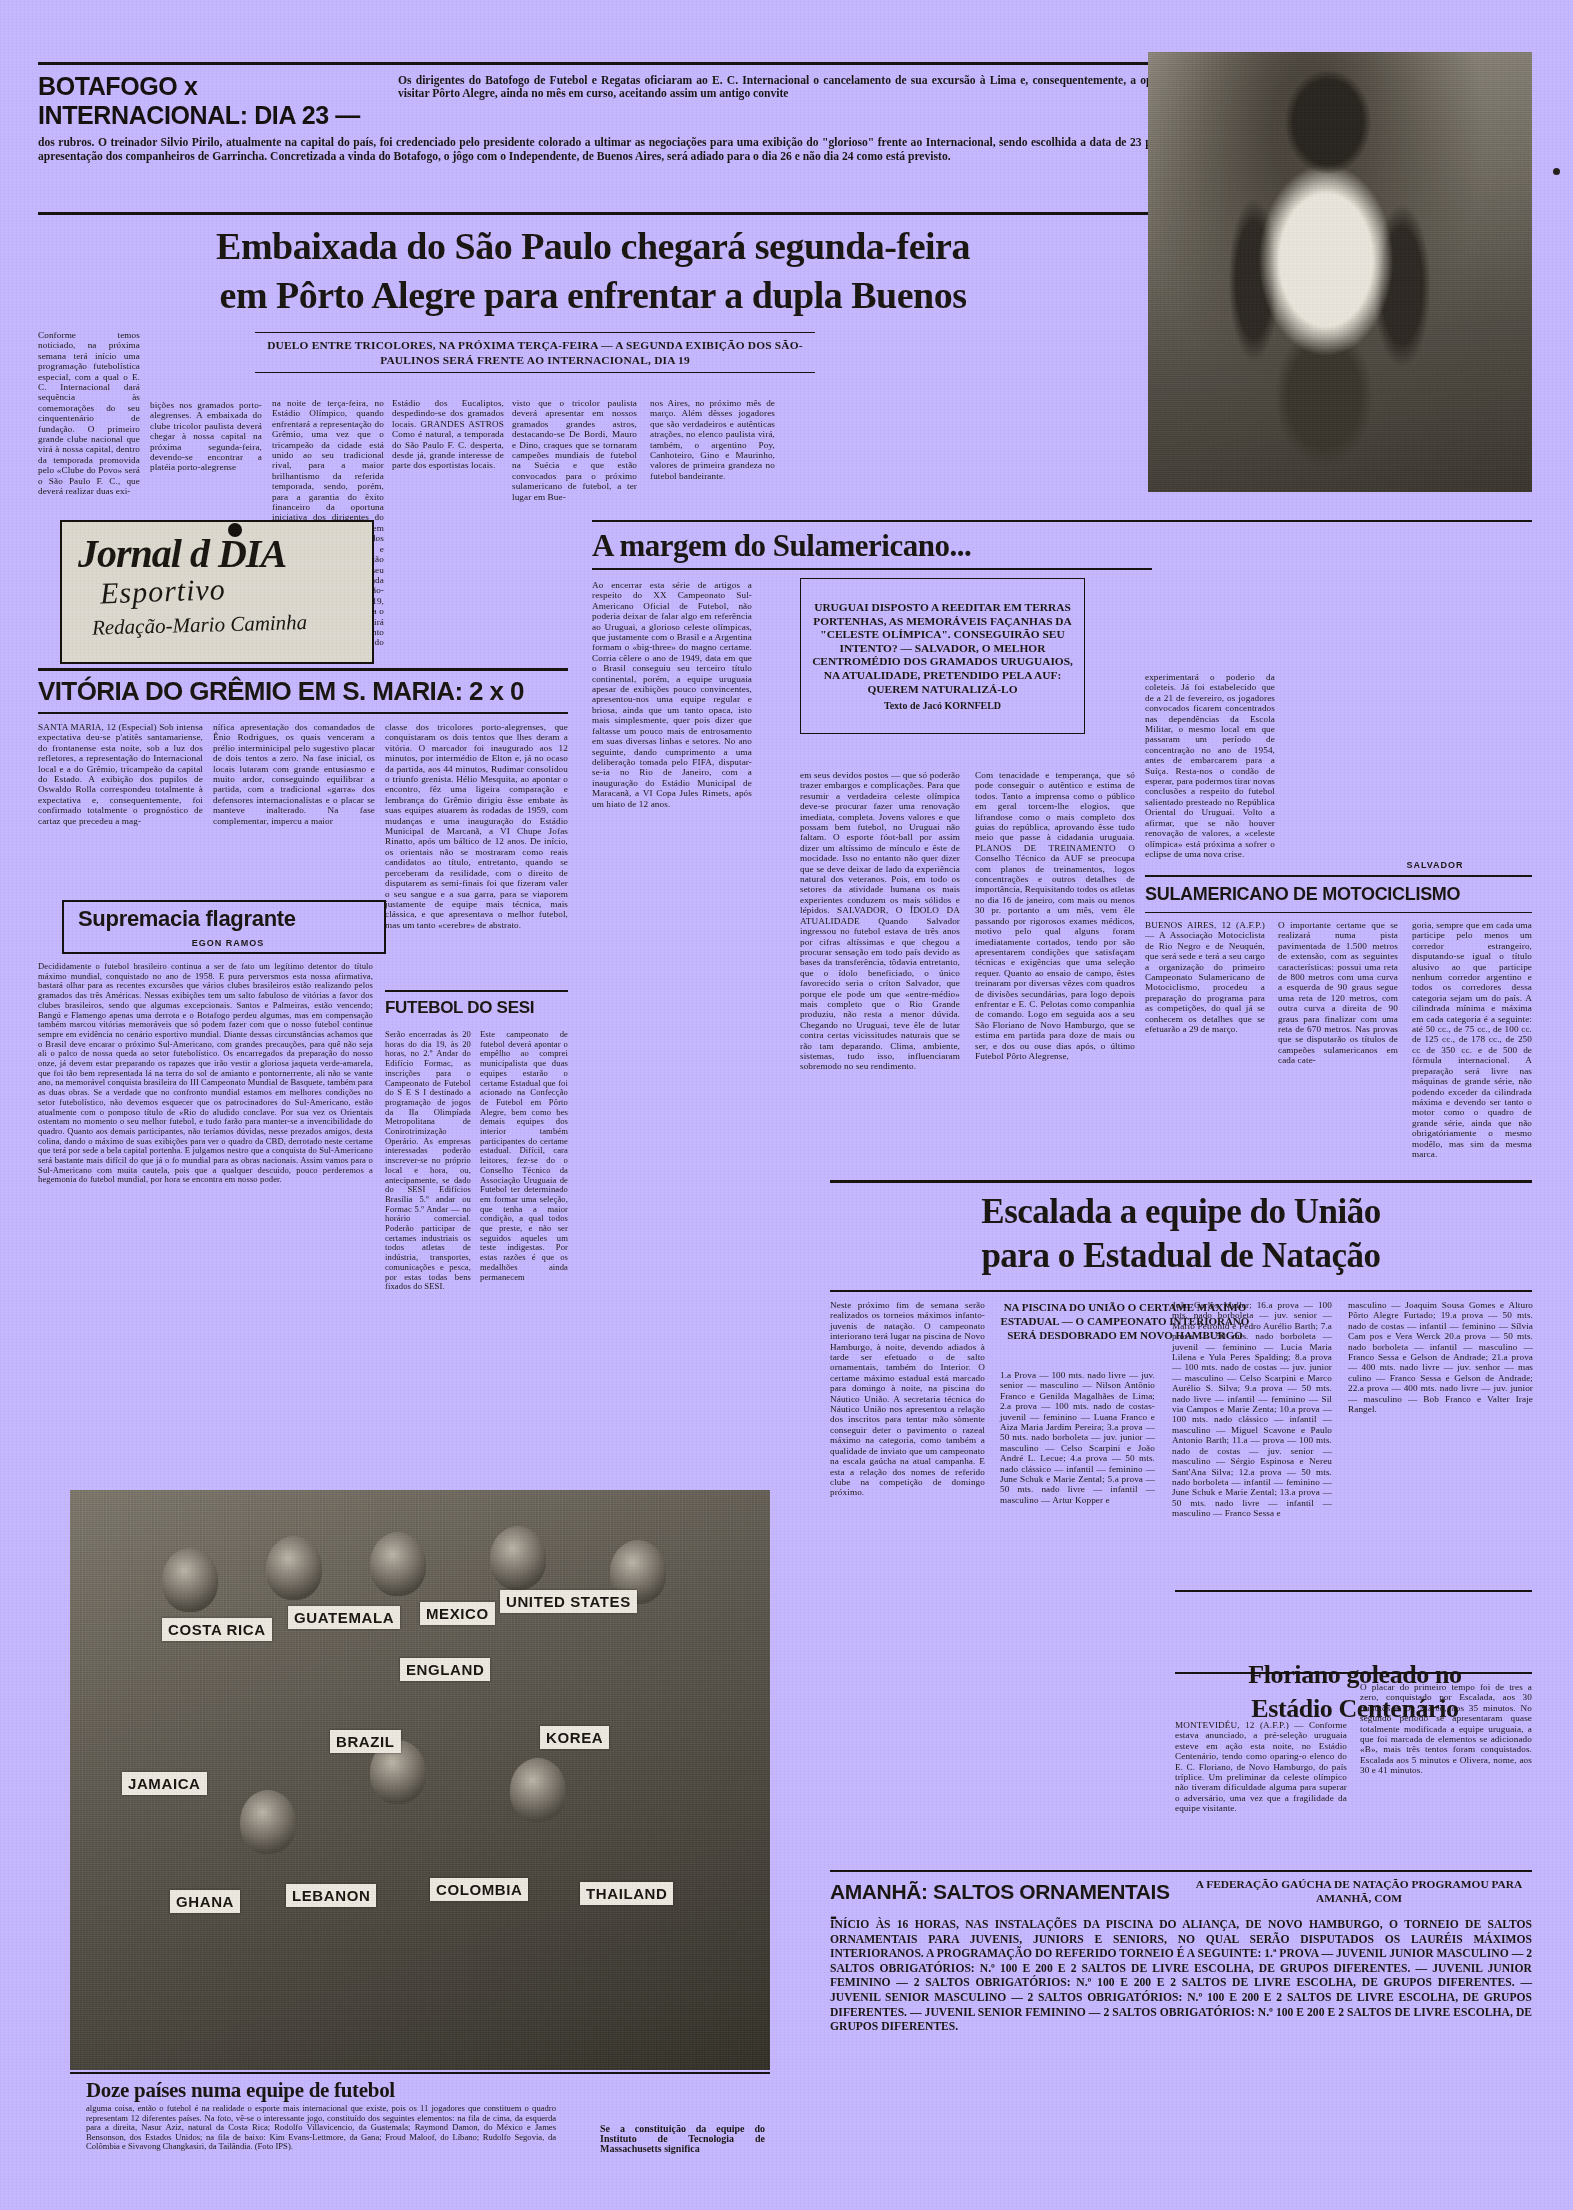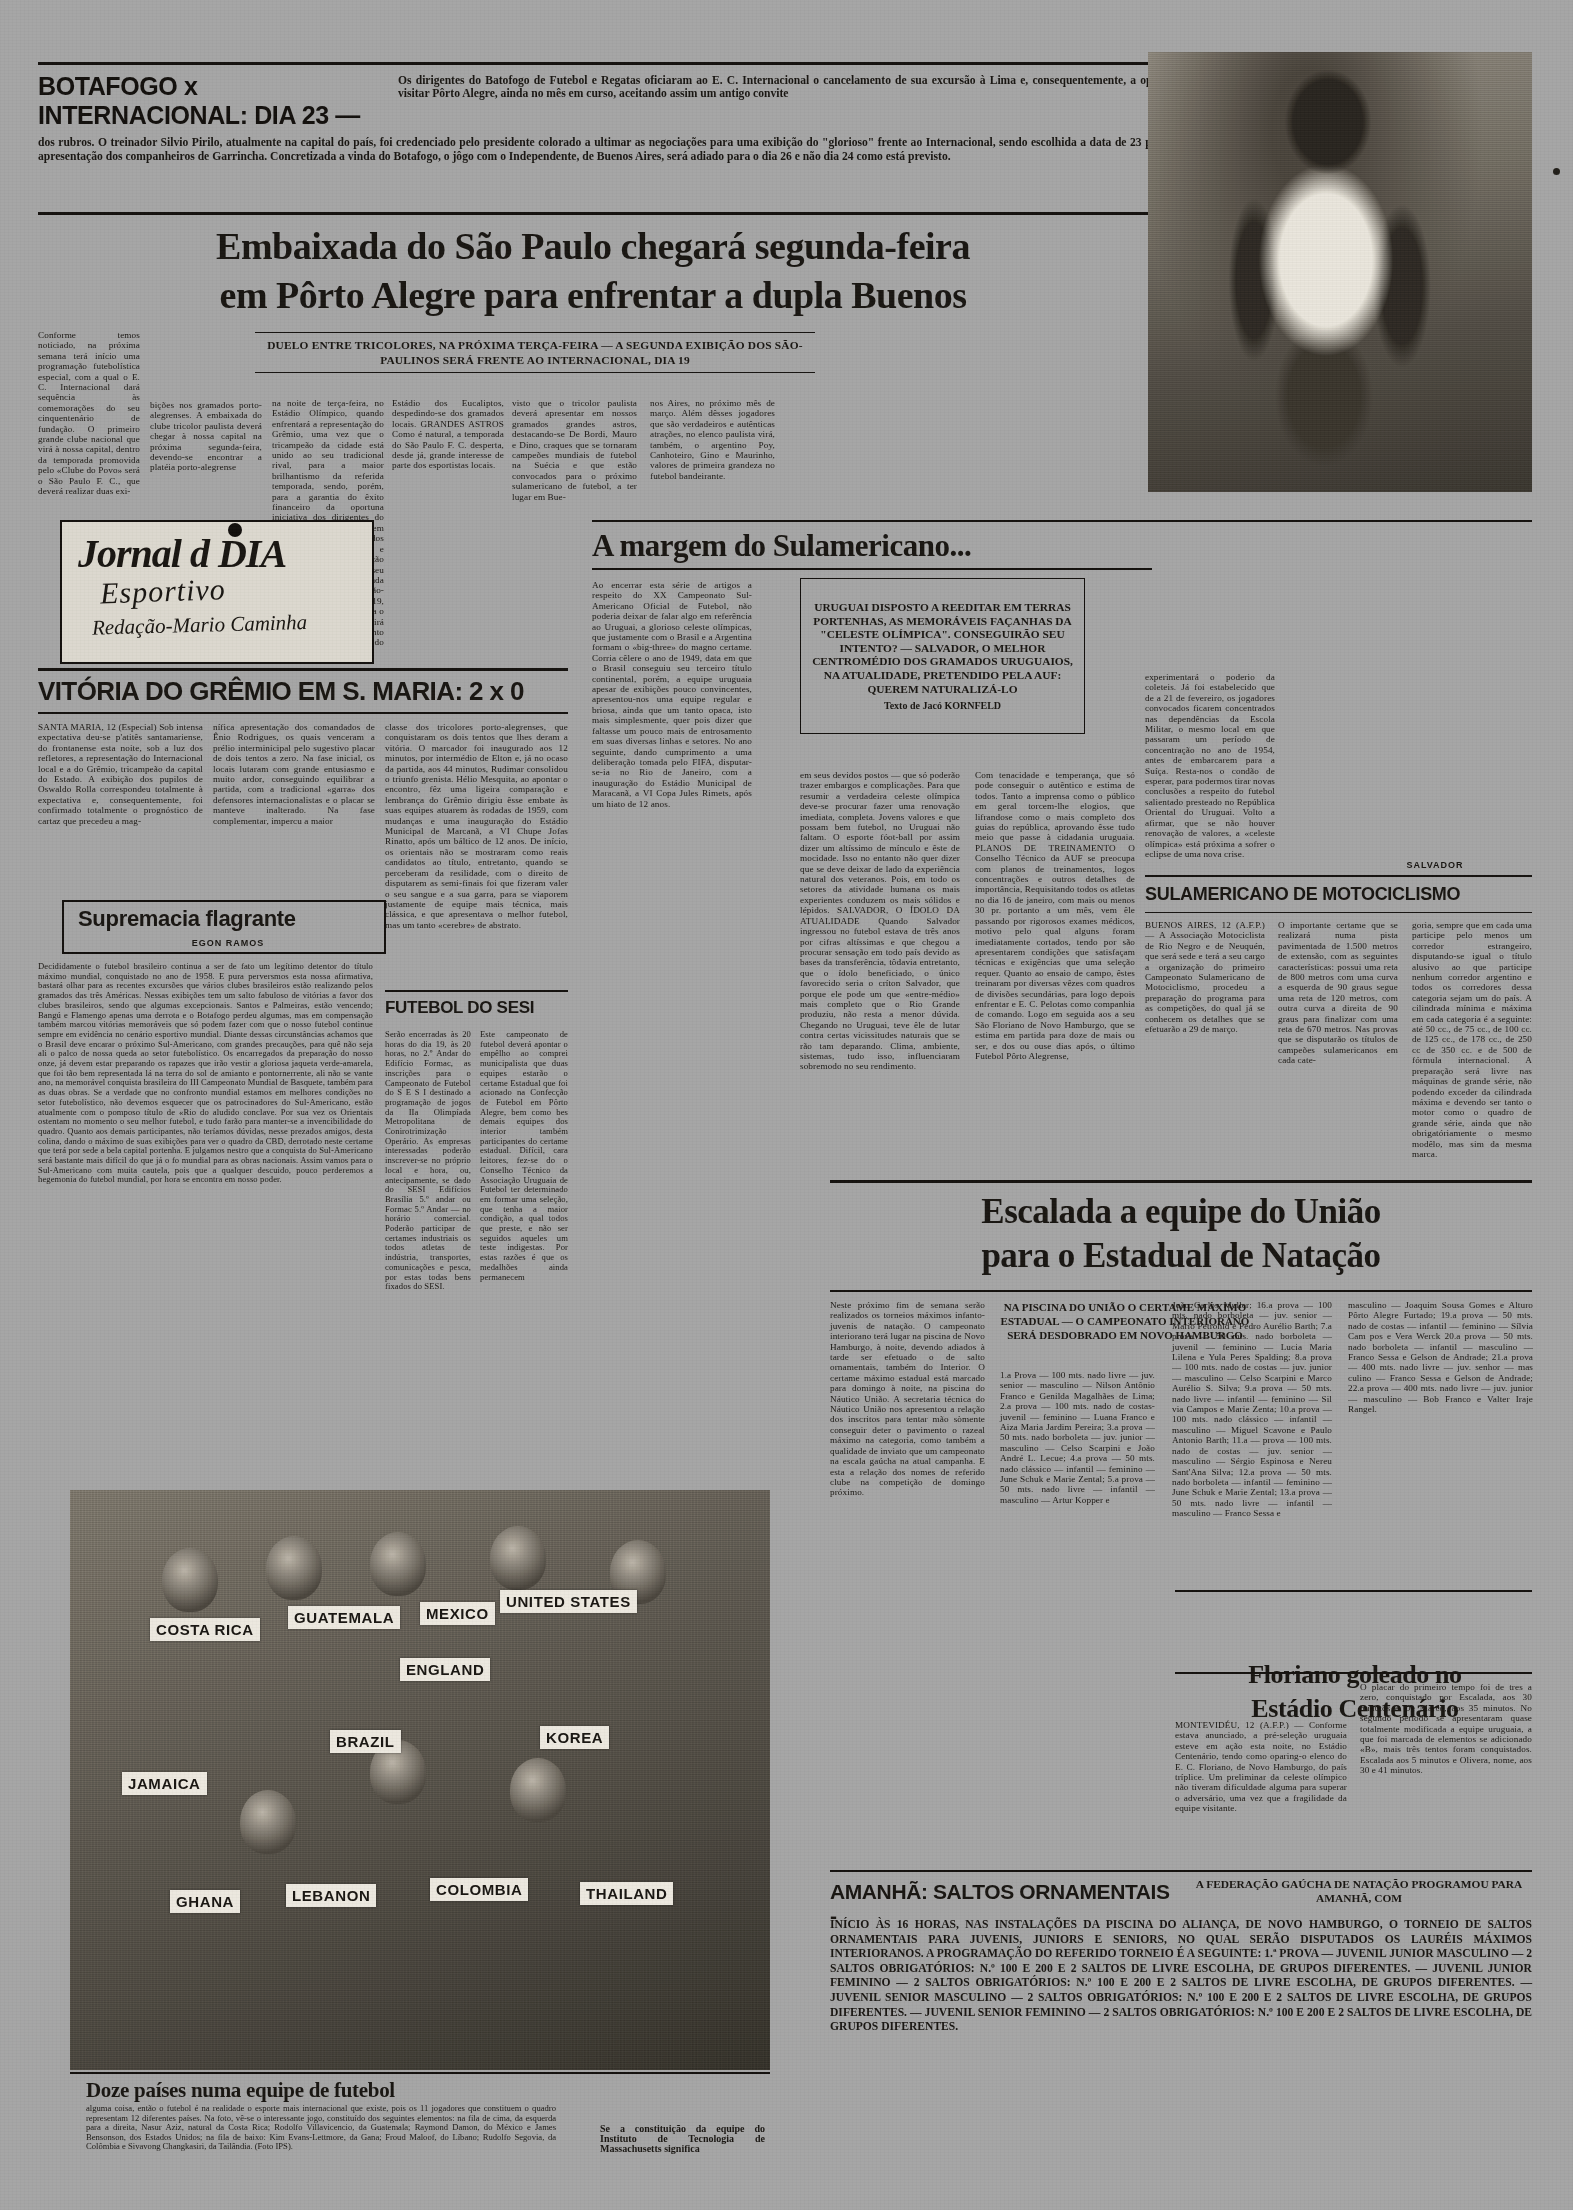--- a/index.html
+++ b/index.html
@@ -5,21 +5,21 @@
   html,body{margin:0;padding:0;background:#cfcbc2;}
   body{
     font-family:"Liberation Serif", serif;
     color:#1a1713;
   }
   #page{
     position:relative;
     width:1573px;
     height:2210px;
     margin:0 auto;
-    background:#a3a3a3;
+    background:#c4b5fd;
     overflow:hidden;
     filter:contrast(1.02);
   }
   
   #page:before{
     content:"";
     position:absolute;inset:0;
     background:
       repeating-linear-gradient(0deg, rgba(0,0,0,0.025) 0 1px, rgba(255,255,255,0.02) 1px 3px),
       repeating-linear-gradient(90deg, rgba(0,0,0,0.018) 0 1px, rgba(255,255,255,0.015) 1px 4px);
@@ -454,21 +454,21 @@
 
     <div class="head" style="left:92px;top:58px;width:56px;height:64px;"></div>
     <div class="head" style="left:196px;top:46px;width:56px;height:64px;"></div>
     <div class="head" style="left:300px;top:42px;width:56px;height:64px;"></div>
     <div class="head" style="left:420px;top:36px;width:56px;height:64px;"></div>
     <div class="head" style="left:540px;top:50px;width:56px;height:64px;"></div>
     <div class="head" style="left:300px;top:250px;width:56px;height:64px;"></div>
     <div class="head" style="left:170px;top:300px;width:56px;height:64px;"></div>
     <div class="head" style="left:440px;top:268px;width:56px;height:64px;"></div>
 
-    <div class="shirt" style="left:80px;top:128px;">COSTA RICA</div>
+    <div class="shirt" style="left:92px;top:128px;">COSTA RICA</div>
     <div class="shirt" style="left:218px;top:116px;">GUATEMALA</div>
     <div class="shirt" style="left:350px;top:112px;">MEXICO</div>
     <div class="shirt" style="left:430px;top:100px;">UNITED STATES</div>
     <div class="shirt" style="left:330px;top:168px;">ENGLAND</div>
     <div class="shirt" style="left:260px;top:240px;">BRAZIL</div>
     <div class="shirt" style="left:470px;top:236px;">KOREA</div>
     <div class="shirt" style="left:52px;top:282px;">JAMAICA</div>
     <div class="shirt" style="left:100px;top:400px;">GHANA</div>
     <div class="shirt" style="left:216px;top:394px;">LEBANON</div>
     <div class="shirt" style="left:360px;top:388px;">COLOMBIA</div>

